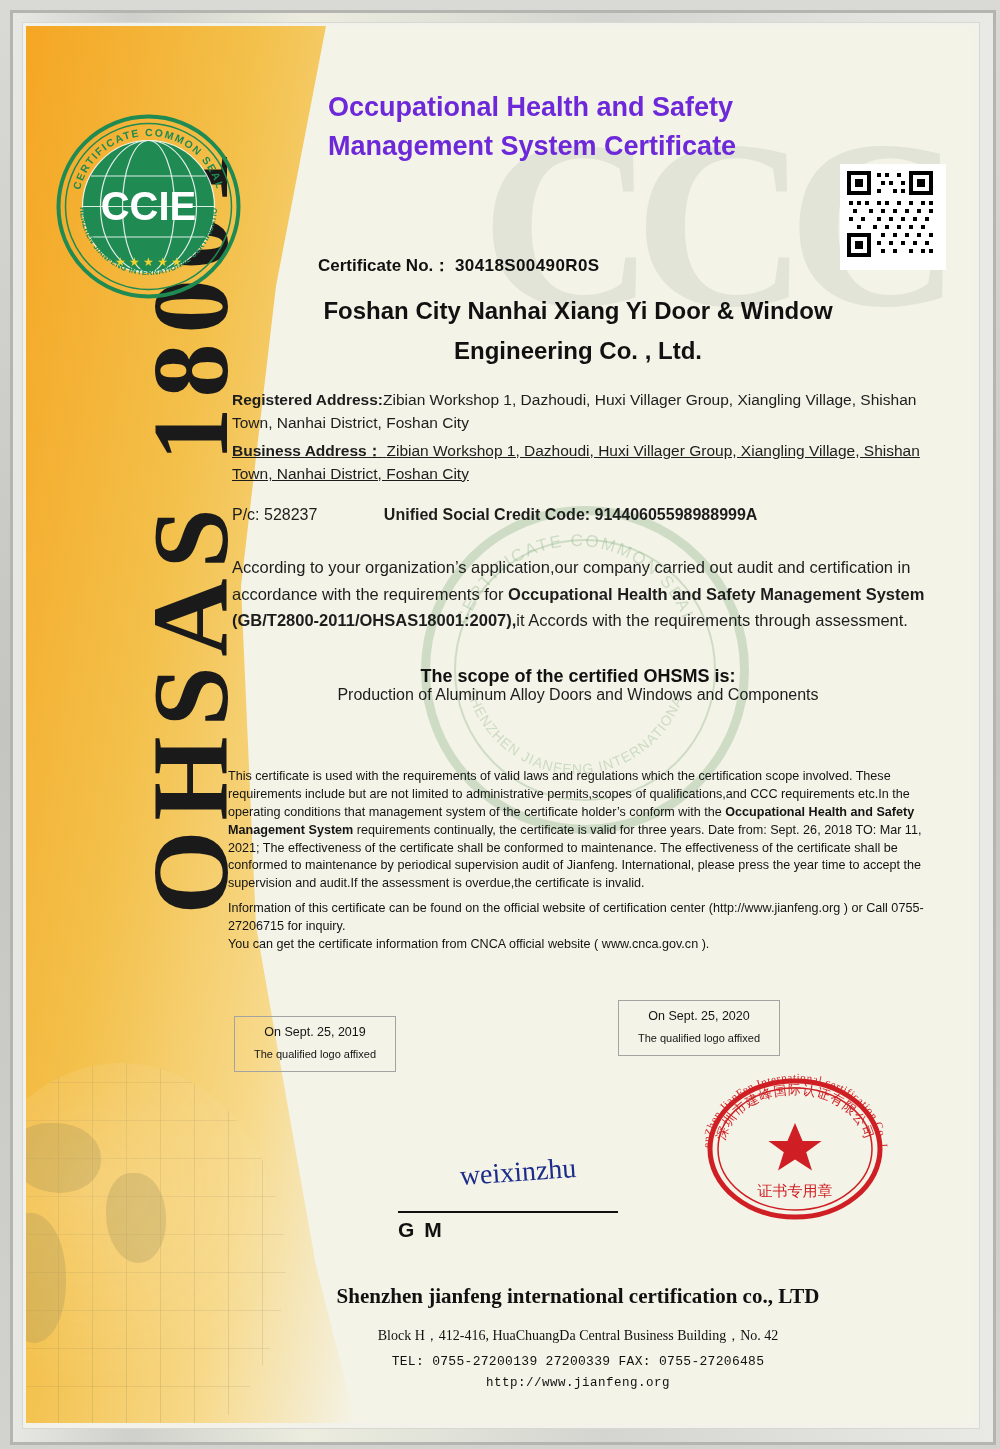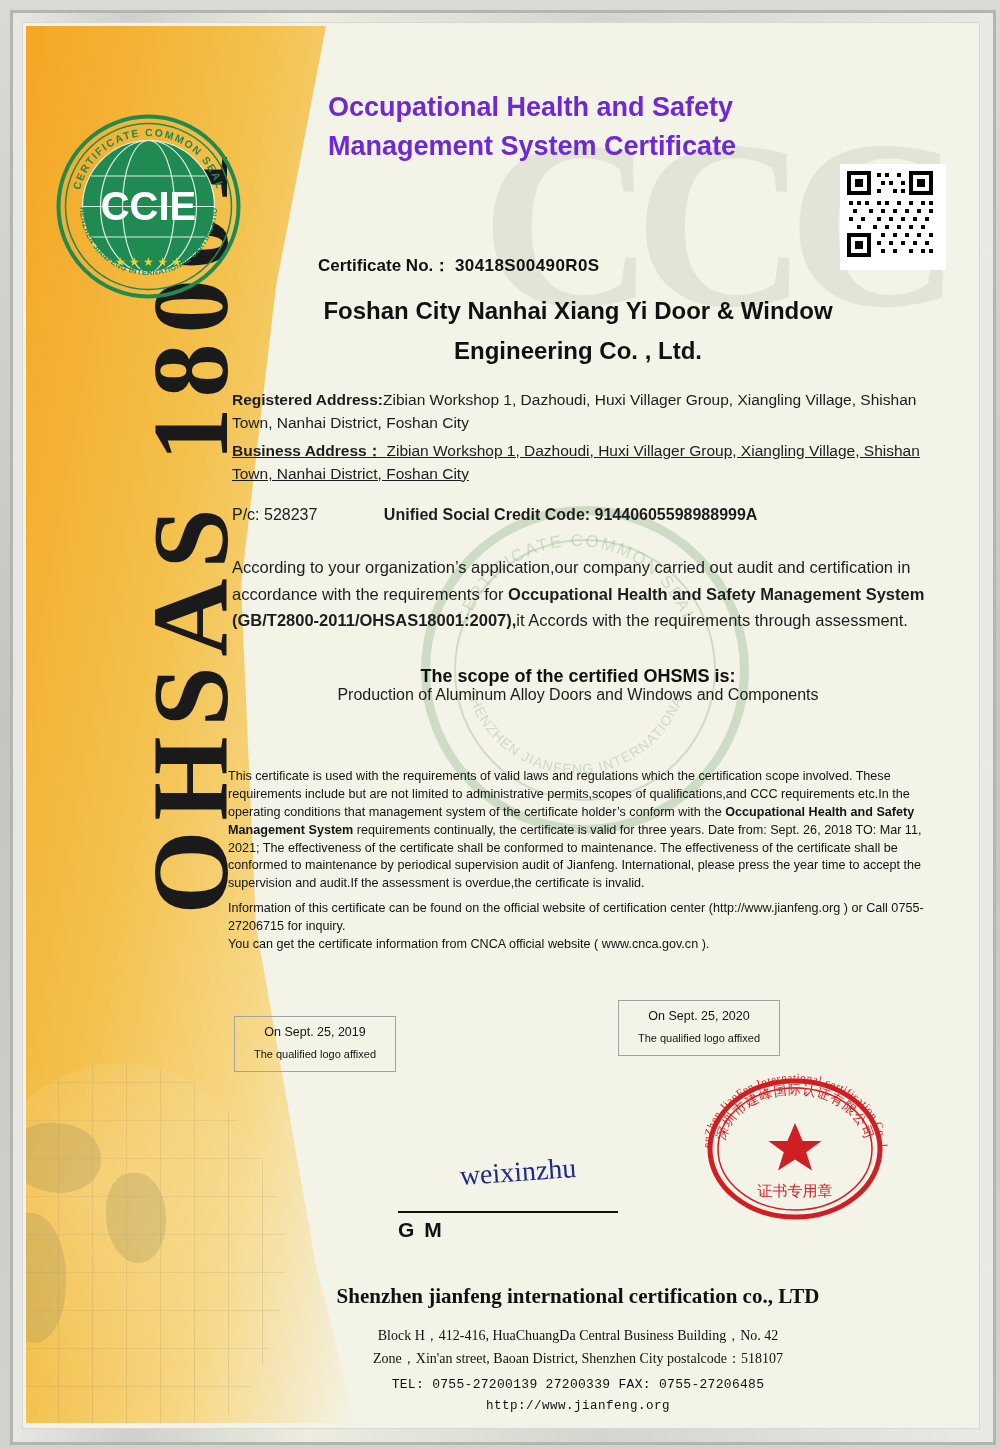--- a/index.html
+++ b/index.html
@@ -390,20 +390,19 @@
       </div>
 
       <div class="sig">weixinzhu</div>
       <div class="sigline"></div>
       <div class="gm">G M</div>
 
       <div class="orgname">Shenzhen jianfeng international certification co., LTD</div>
 
       <div class="footer">
         <div>Block H，412-416, HuaChuangDa Central Business Building，No. 42</div>
-        <div>Zone，Xin'an street, Baoan District, Shenzhen City  postalcode：518107</div>
         <div class="tel" style="margin-top:4px;">TEL:  0755-27200139  27200339        FAX:  0755-27206485</div>
         <div class="mono">http://www.jianfeng.org</div>
       </div>
 
     </div>
   </div>
 </div>
 
 </body></html>

